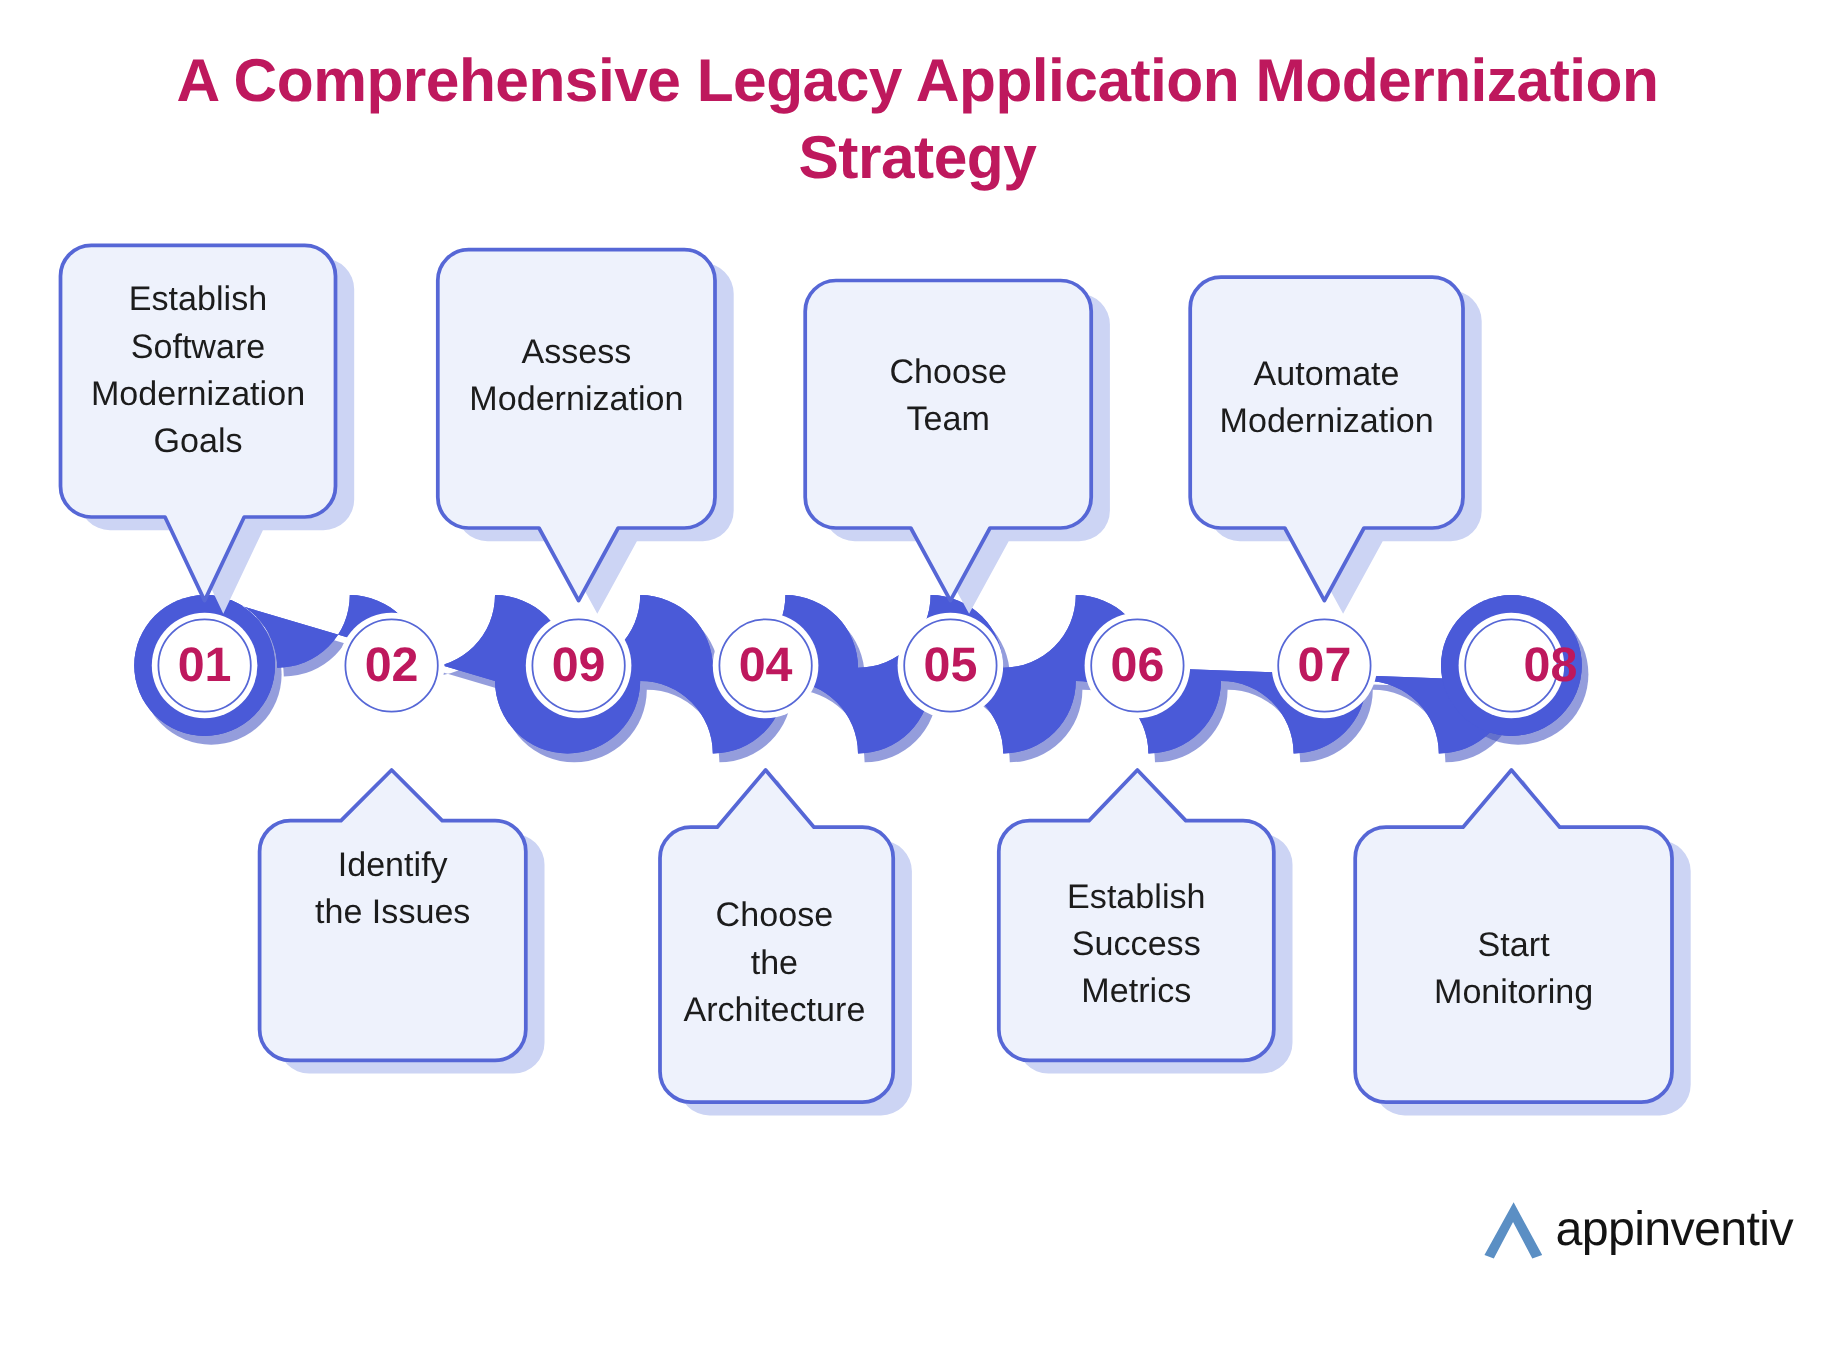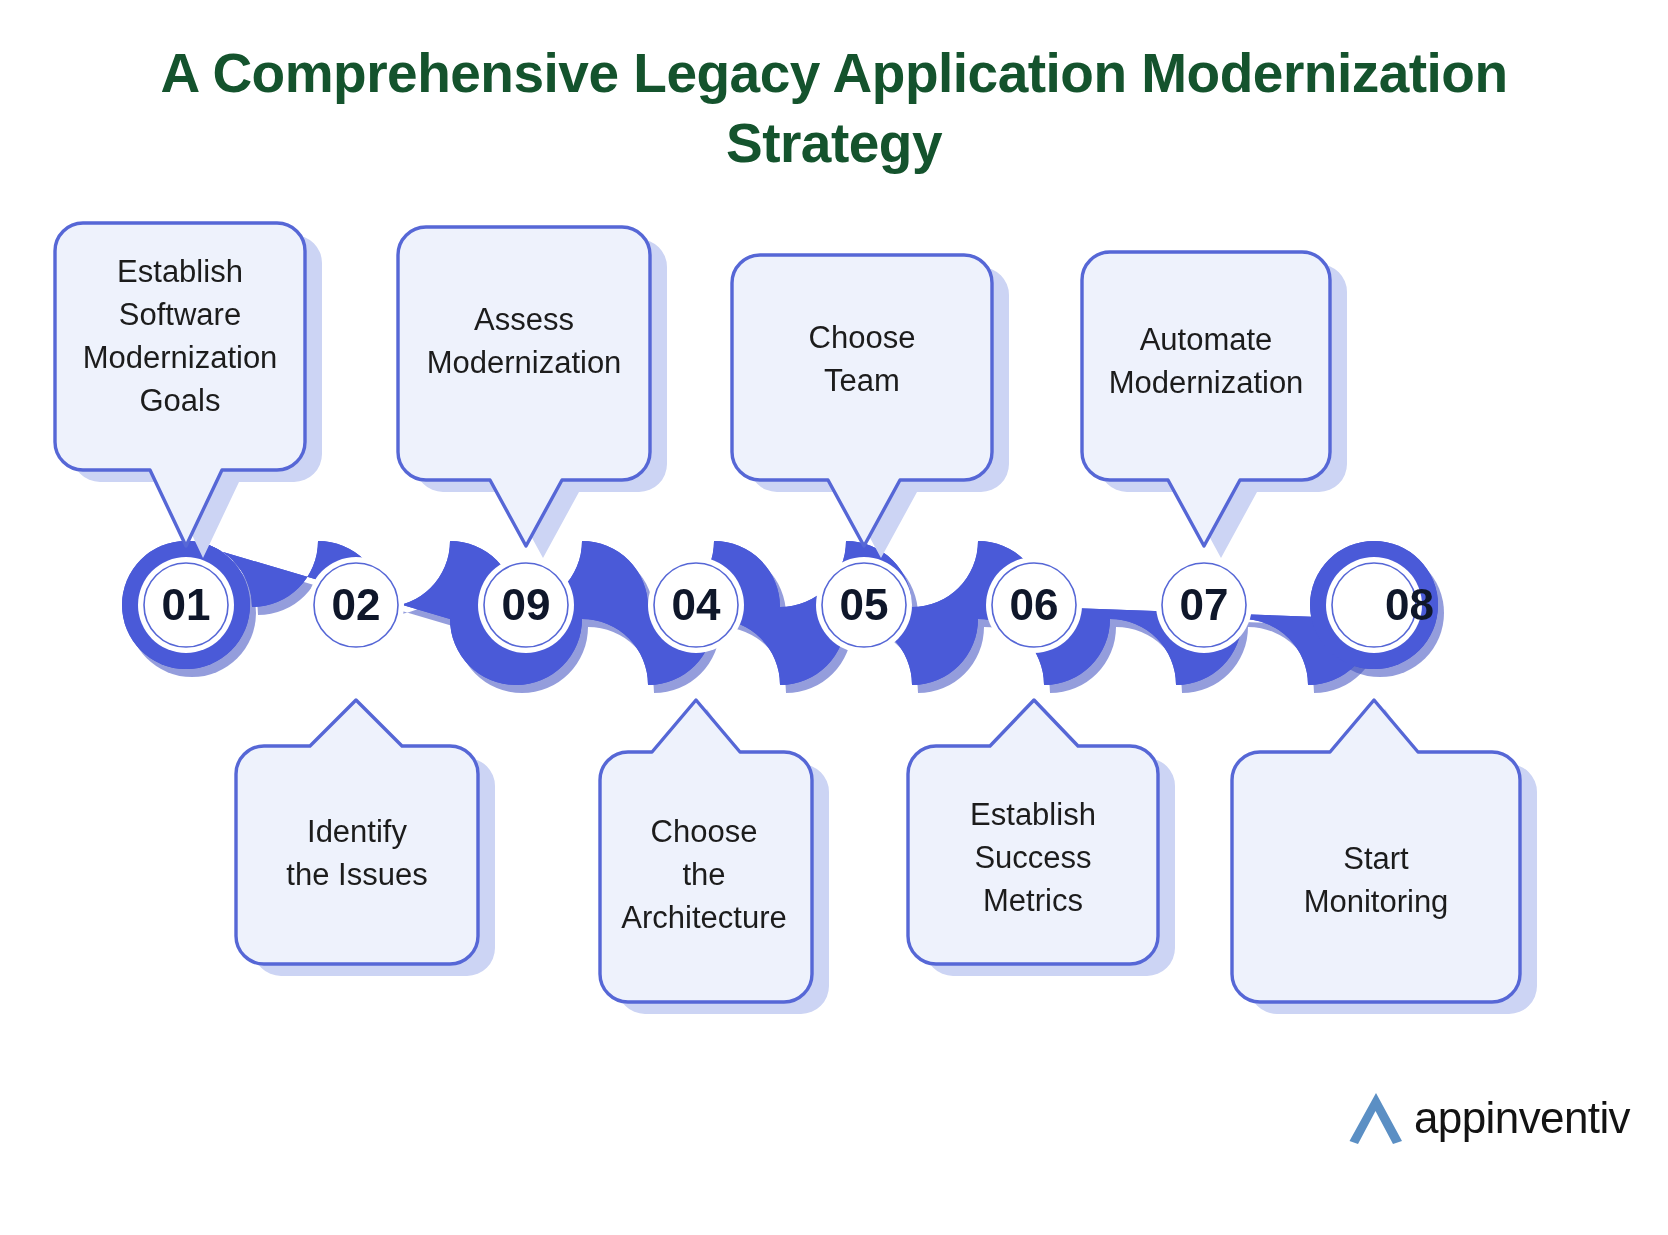--- a/index.html
+++ b/index.html
@@ -29,21 +29,21 @@
     left: 40px;
     width: 1588px;
     text-align: center;
   }
   .title-line {
     font-family: "Liberation Sans", sans-serif;
     font-weight: bold;
     font-size: 55px;
     line-height: 70px;
     letter-spacing: -0.5px;
-    color: #14532d;
+    color: #be185d;
     display: block;
   }
 
   
   .callout-text {
     position: absolute;
     display: flex;
     align-items: center;
     justify-content: center;
     text-align: center;
@@ -59,21 +59,21 @@
 
   
   .num-label {
     position: absolute;
     width: 120px;
     text-align: center;
     font-family: "Liberation Sans", sans-serif;
     font-weight: bold;
     font-size: 44px;
     line-height: 44px;
-    color: #0f172a;
+    color: #be185d;
     letter-spacing: 0px;
   }
 
   
   .logo-wrap {
     position: absolute;
     left: 1340px;
     top: 1078px;
     width: 290px;
     height: 80px;
@@ -282,21 +282,21 @@
 
 <div class="callout-text" style="left:398px; top:294px; width:252px; height:94px; white-space:pre-line;">Assess
 Modernization</div>
 
 <div class="callout-text" style="left:732px; top:312px; width:260px; height:94px; white-space:pre-line;">Choose
 Team</div>
 
 <div class="callout-text" style="left:1082px; top:314px; width:248px; height:94px; white-space:pre-line;">Automate
 Modernization</div>
 
-<div class="callout-text" style="left:236px; top:806px; width:242px; height:94px; white-space:pre-line;">Identify
+<div class="callout-text" style="left:236px; top:760px; width:242px; height:94px; white-space:pre-line;">Identify
 the Issues</div>
 
 <div class="callout-text" style="left:596px; top:806px; width:216px; height:136px; white-space:pre-line;">Choose
 the
 Architecture</div>
 
 <div class="callout-text" style="left:908px; top:789px; width:250px; height:136px; white-space:pre-line;">Establish
 Success
 Metrics</div>
 

